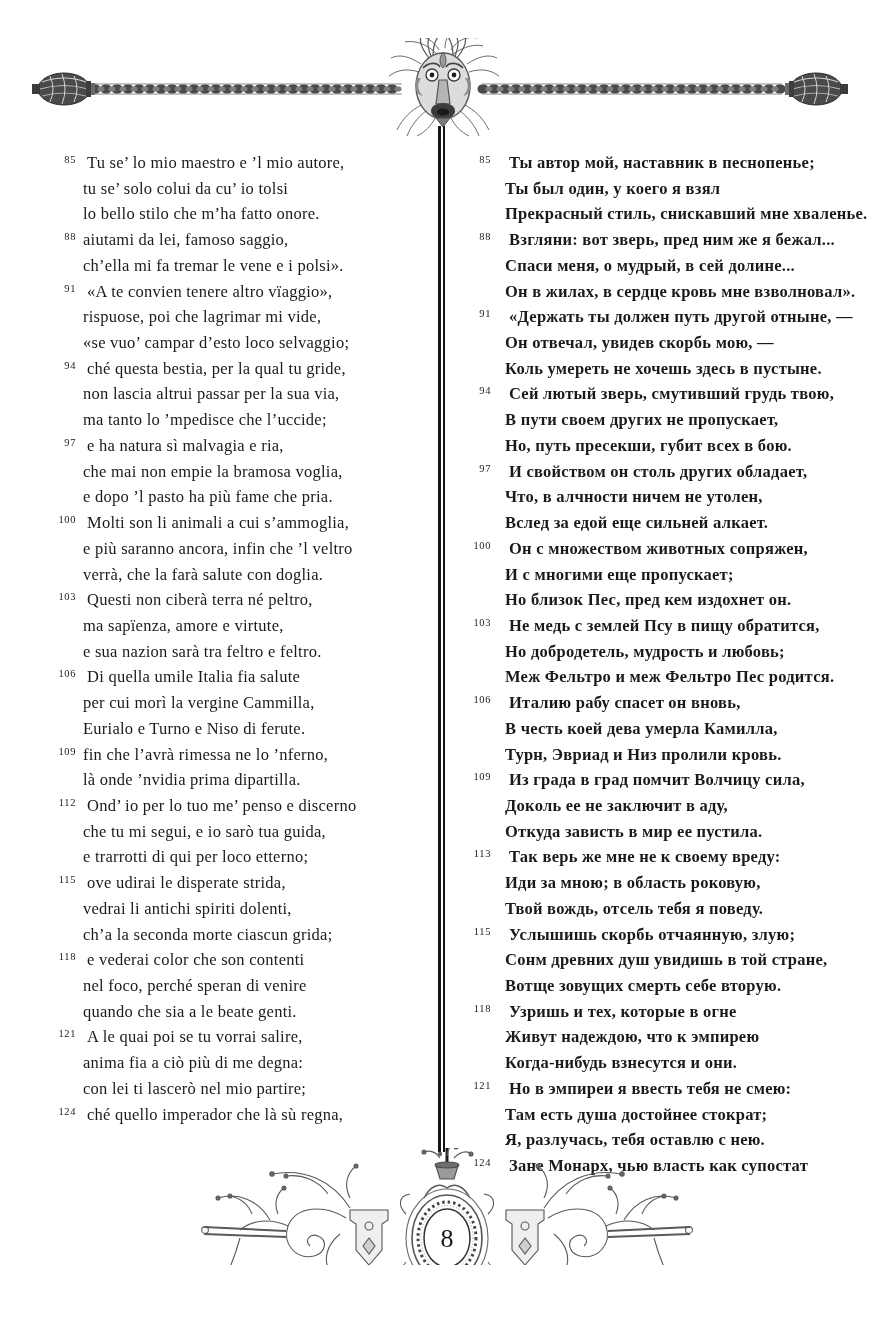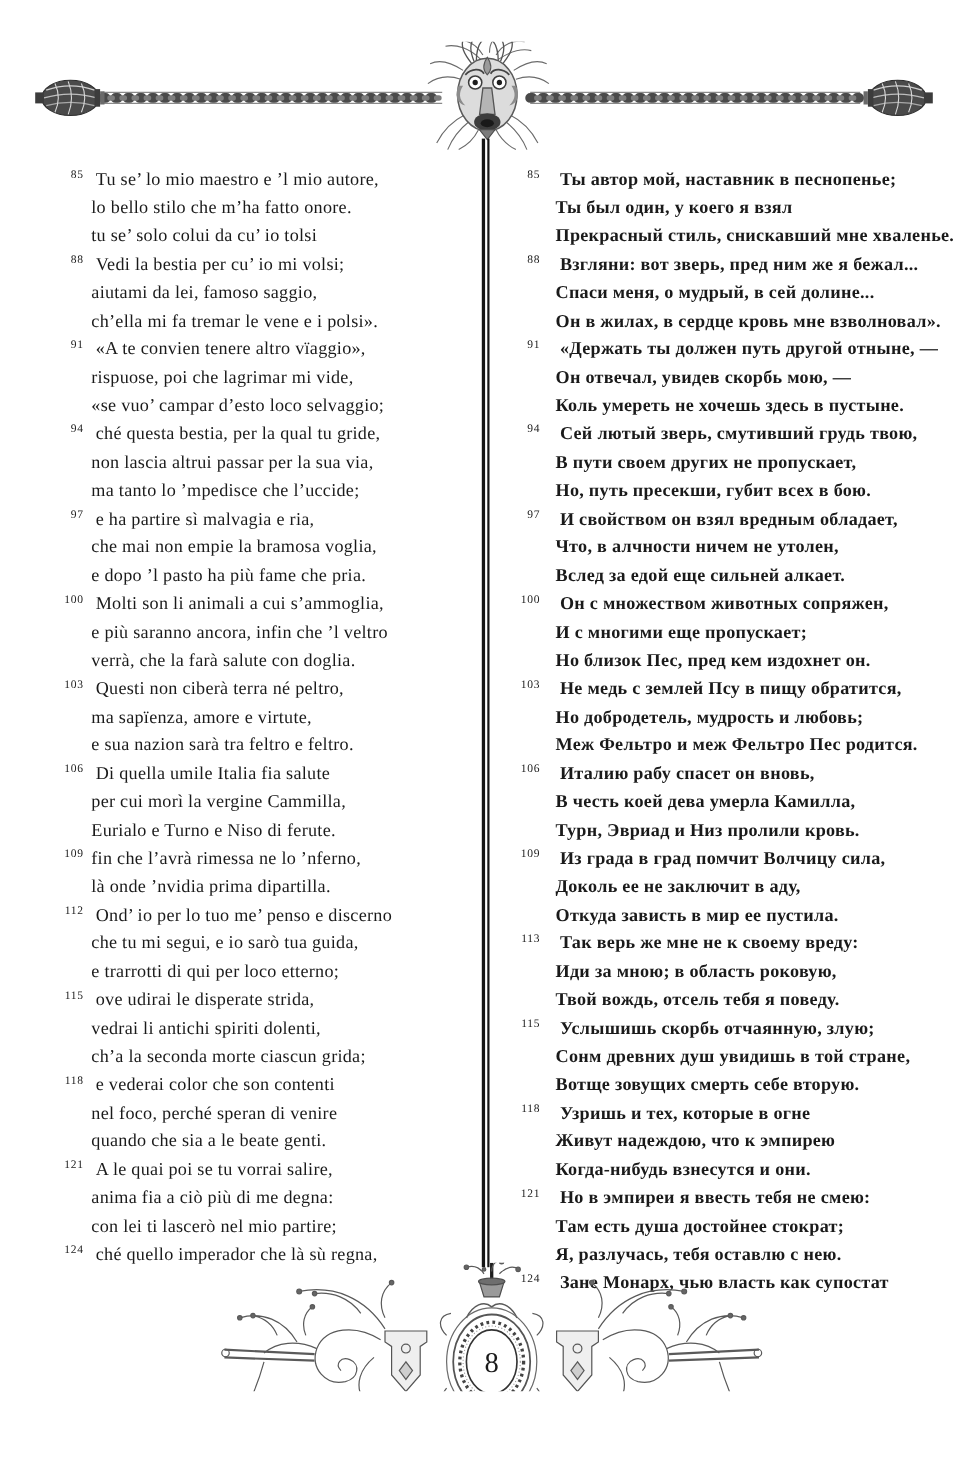--- a/index.html
+++ b/index.html
@@ -127,44 +127,43 @@
       <path d="M-7,80 L0,89 L7,80 Z" fill="#7b7b7b" stroke="#4c4c4c" stroke-width="1"></path>
     </g>
   </svg>
 
   <div class="divider"></div>
 
   <div id="col-left" class="col col-left">
       <div class="tercet">
         <span class="num">85</span>
         <div class="vline first">Tu se’ lo mio maestro e ’l mio autore,</div>
+        <div class="vline">tu se’ solo colui da cu’ io tolsi</div>
         <div class="vline">lo bello stilo che m’ha fatto onore.</div>
-        <div class="vline">tu se’ solo colui da cu’ io tolsi</div>
       </div>
       <div class="tercet">
         <span class="num">88</span>
-        <div class="vline first">Vedi la bestia per cu’ io mi volsi;</div>
         <div class="vline">aiutami da lei, famoso saggio,</div>
         <div class="vline">ch’ella mi fa tremar le vene e i polsi».</div>
       </div>
       <div class="tercet">
         <span class="num">91</span>
         <div class="vline first">«A te convien tenere altro vïaggio»,</div>
         <div class="vline">rispuose, poi che lagrimar mi vide,</div>
         <div class="vline">«se vuo’ campar d’esto loco selvaggio;</div>
       </div>
       <div class="tercet">
         <span class="num">94</span>
         <div class="vline first">ché questa bestia, per la qual tu gride,</div>
         <div class="vline">non lascia altrui passar per la sua via,</div>
         <div class="vline">ma tanto lo ’mpedisce che l’uccide;</div>
       </div>
       <div class="tercet">
         <span class="num">97</span>
-        <div class="vline first">e ha partire sì malvagia e ria,</div>
+        <div class="vline first">e ha natura sì malvagia e ria,</div>
         <div class="vline">che mai non empie la bramosa voglia,</div>
         <div class="vline">e dopo ’l pasto ha più fame che pria.</div>
       </div>
       <div class="tercet">
         <span class="num">100</span>
         <div class="vline first">Molti son li animali a cui s’ammoglia,</div>
         <div class="vline">e più saranno ancora, infin che ’l veltro</div>
         <div class="vline">verrà, che la farà salute con doglia.</div>
       </div>
       <div class="tercet">
@@ -233,21 +232,21 @@
         <div class="vline">Коль умереть не хочешь здесь в пустыне.</div>
       </div>
       <div class="tercet">
         <span class="num">94</span>
         <div class="vline first">Сей лютый зверь, смутивший грудь твою,</div>
         <div class="vline">В пути своем других не пропускает,</div>
         <div class="vline">Но, путь пресекши, губит всех в бою.</div>
       </div>
       <div class="tercet">
         <span class="num">97</span>
-        <div class="vline first">И свойством он взял вредным обладает,</div>
+        <div class="vline first">И свойством он столь других обладает,</div>
         <div class="vline">Что, в алчности ничем не утолен,</div>
         <div class="vline">Вслед за едой еще сильней алкает.</div>
       </div>
       <div class="tercet">
         <span class="num">100</span>
         <div class="vline first">Он с множеством животных сопряжен,</div>
         <div class="vline">И с многими еще пропускает;</div>
         <div class="vline">Но близок Пес, пред кем издохнет он.</div>
       </div>
       <div class="tercet">

